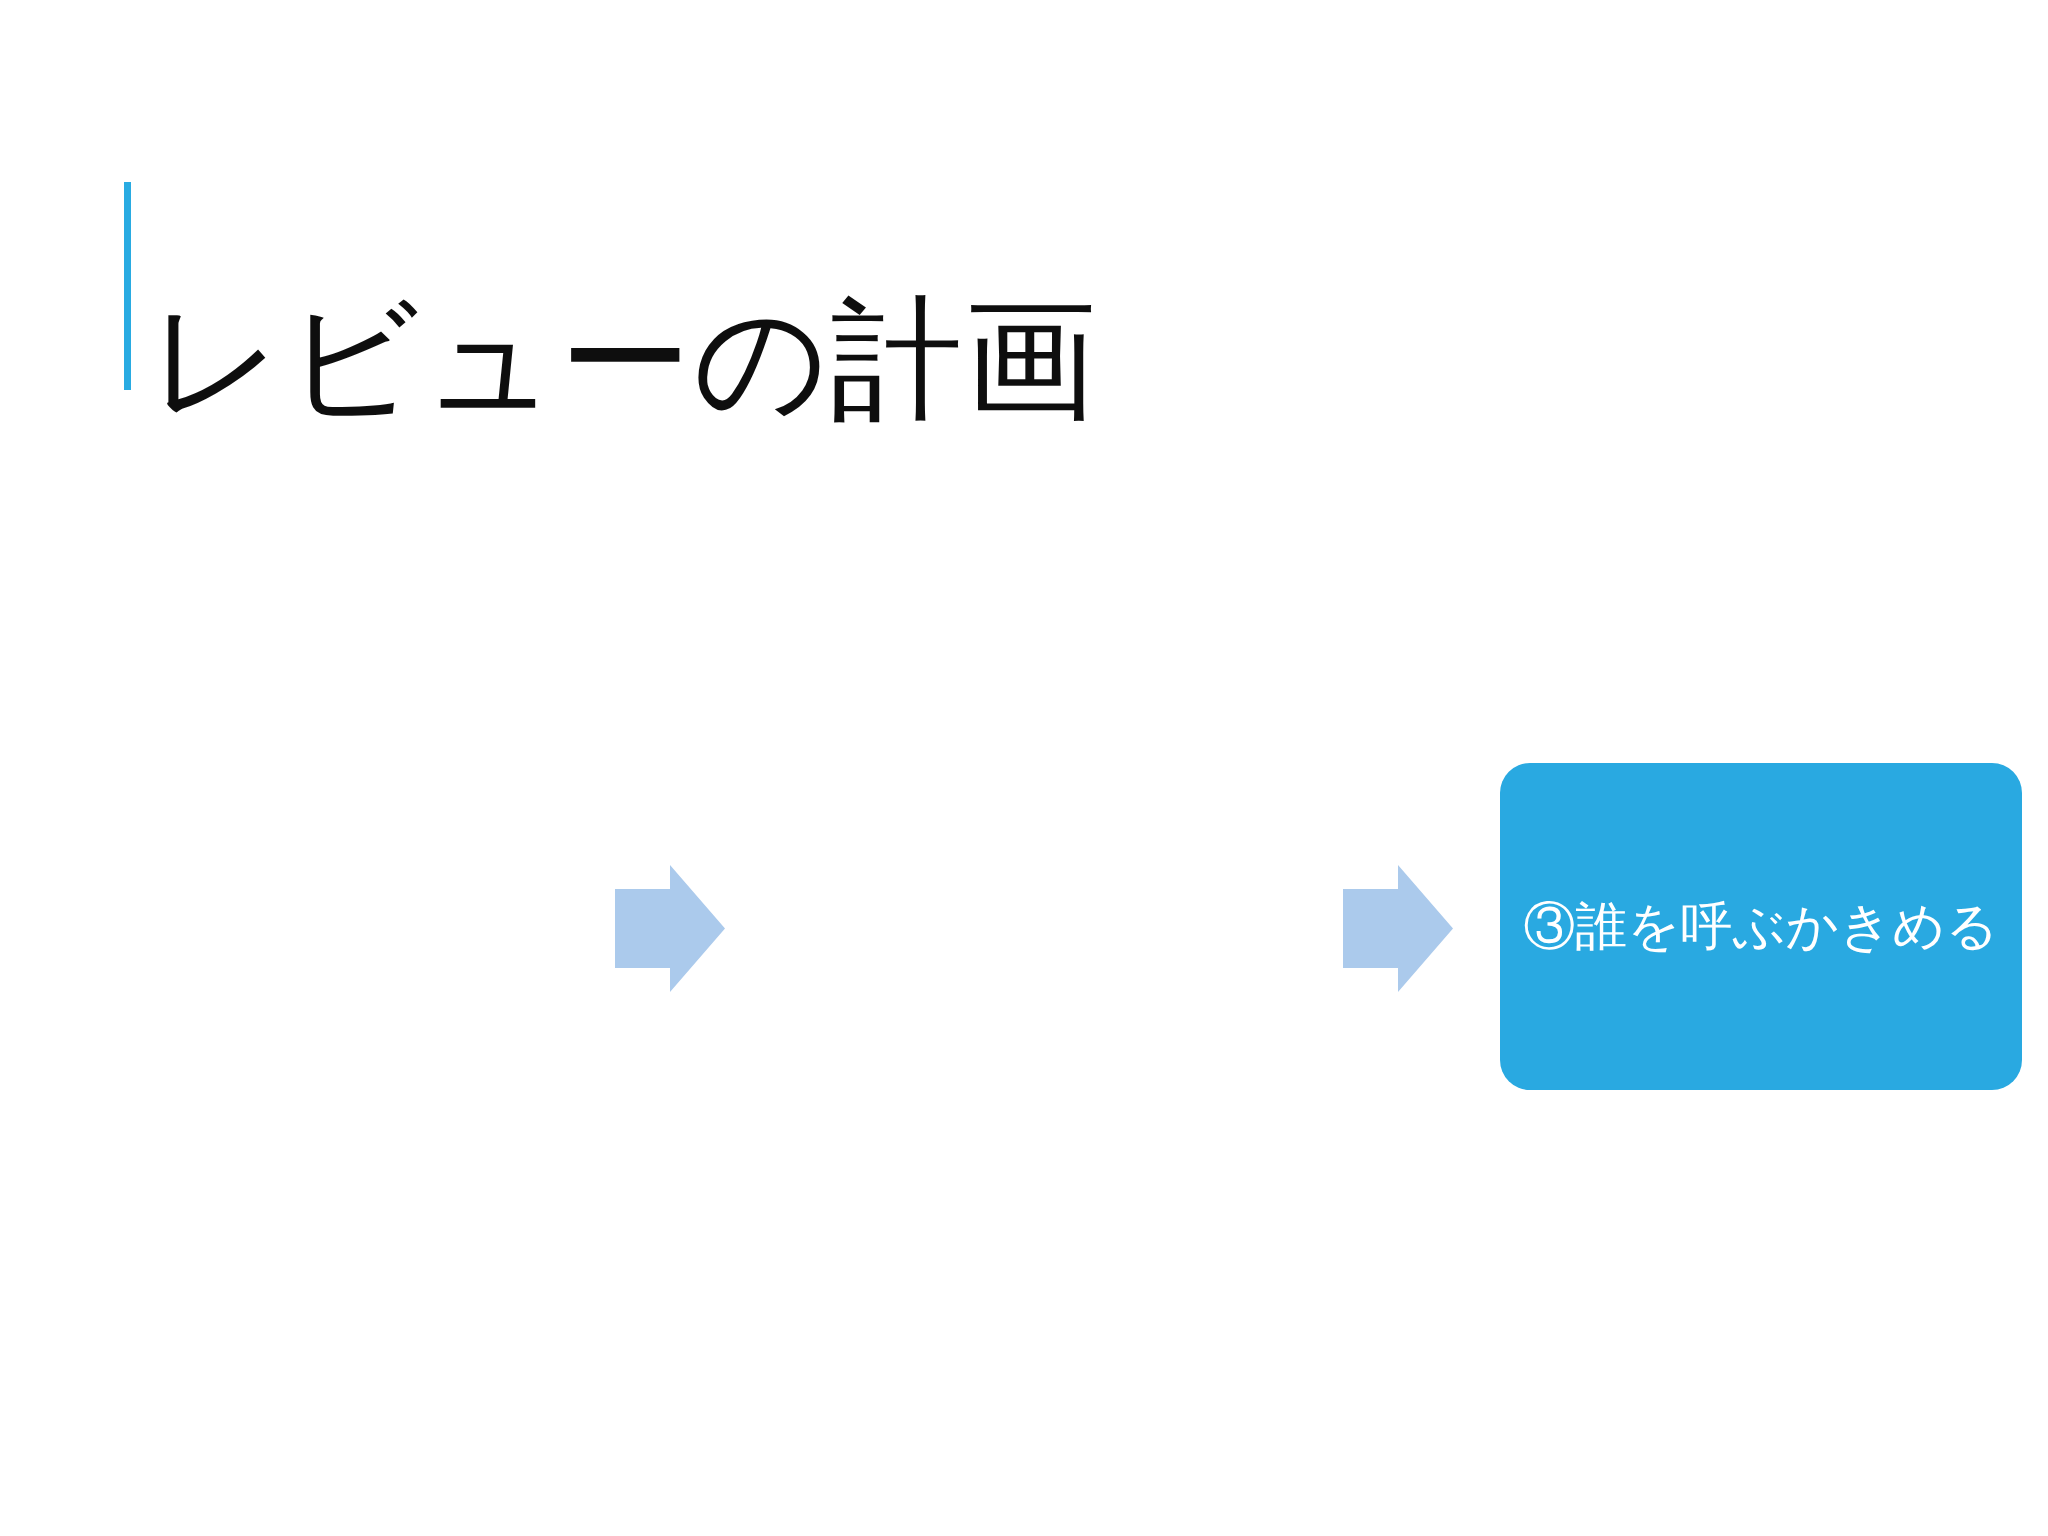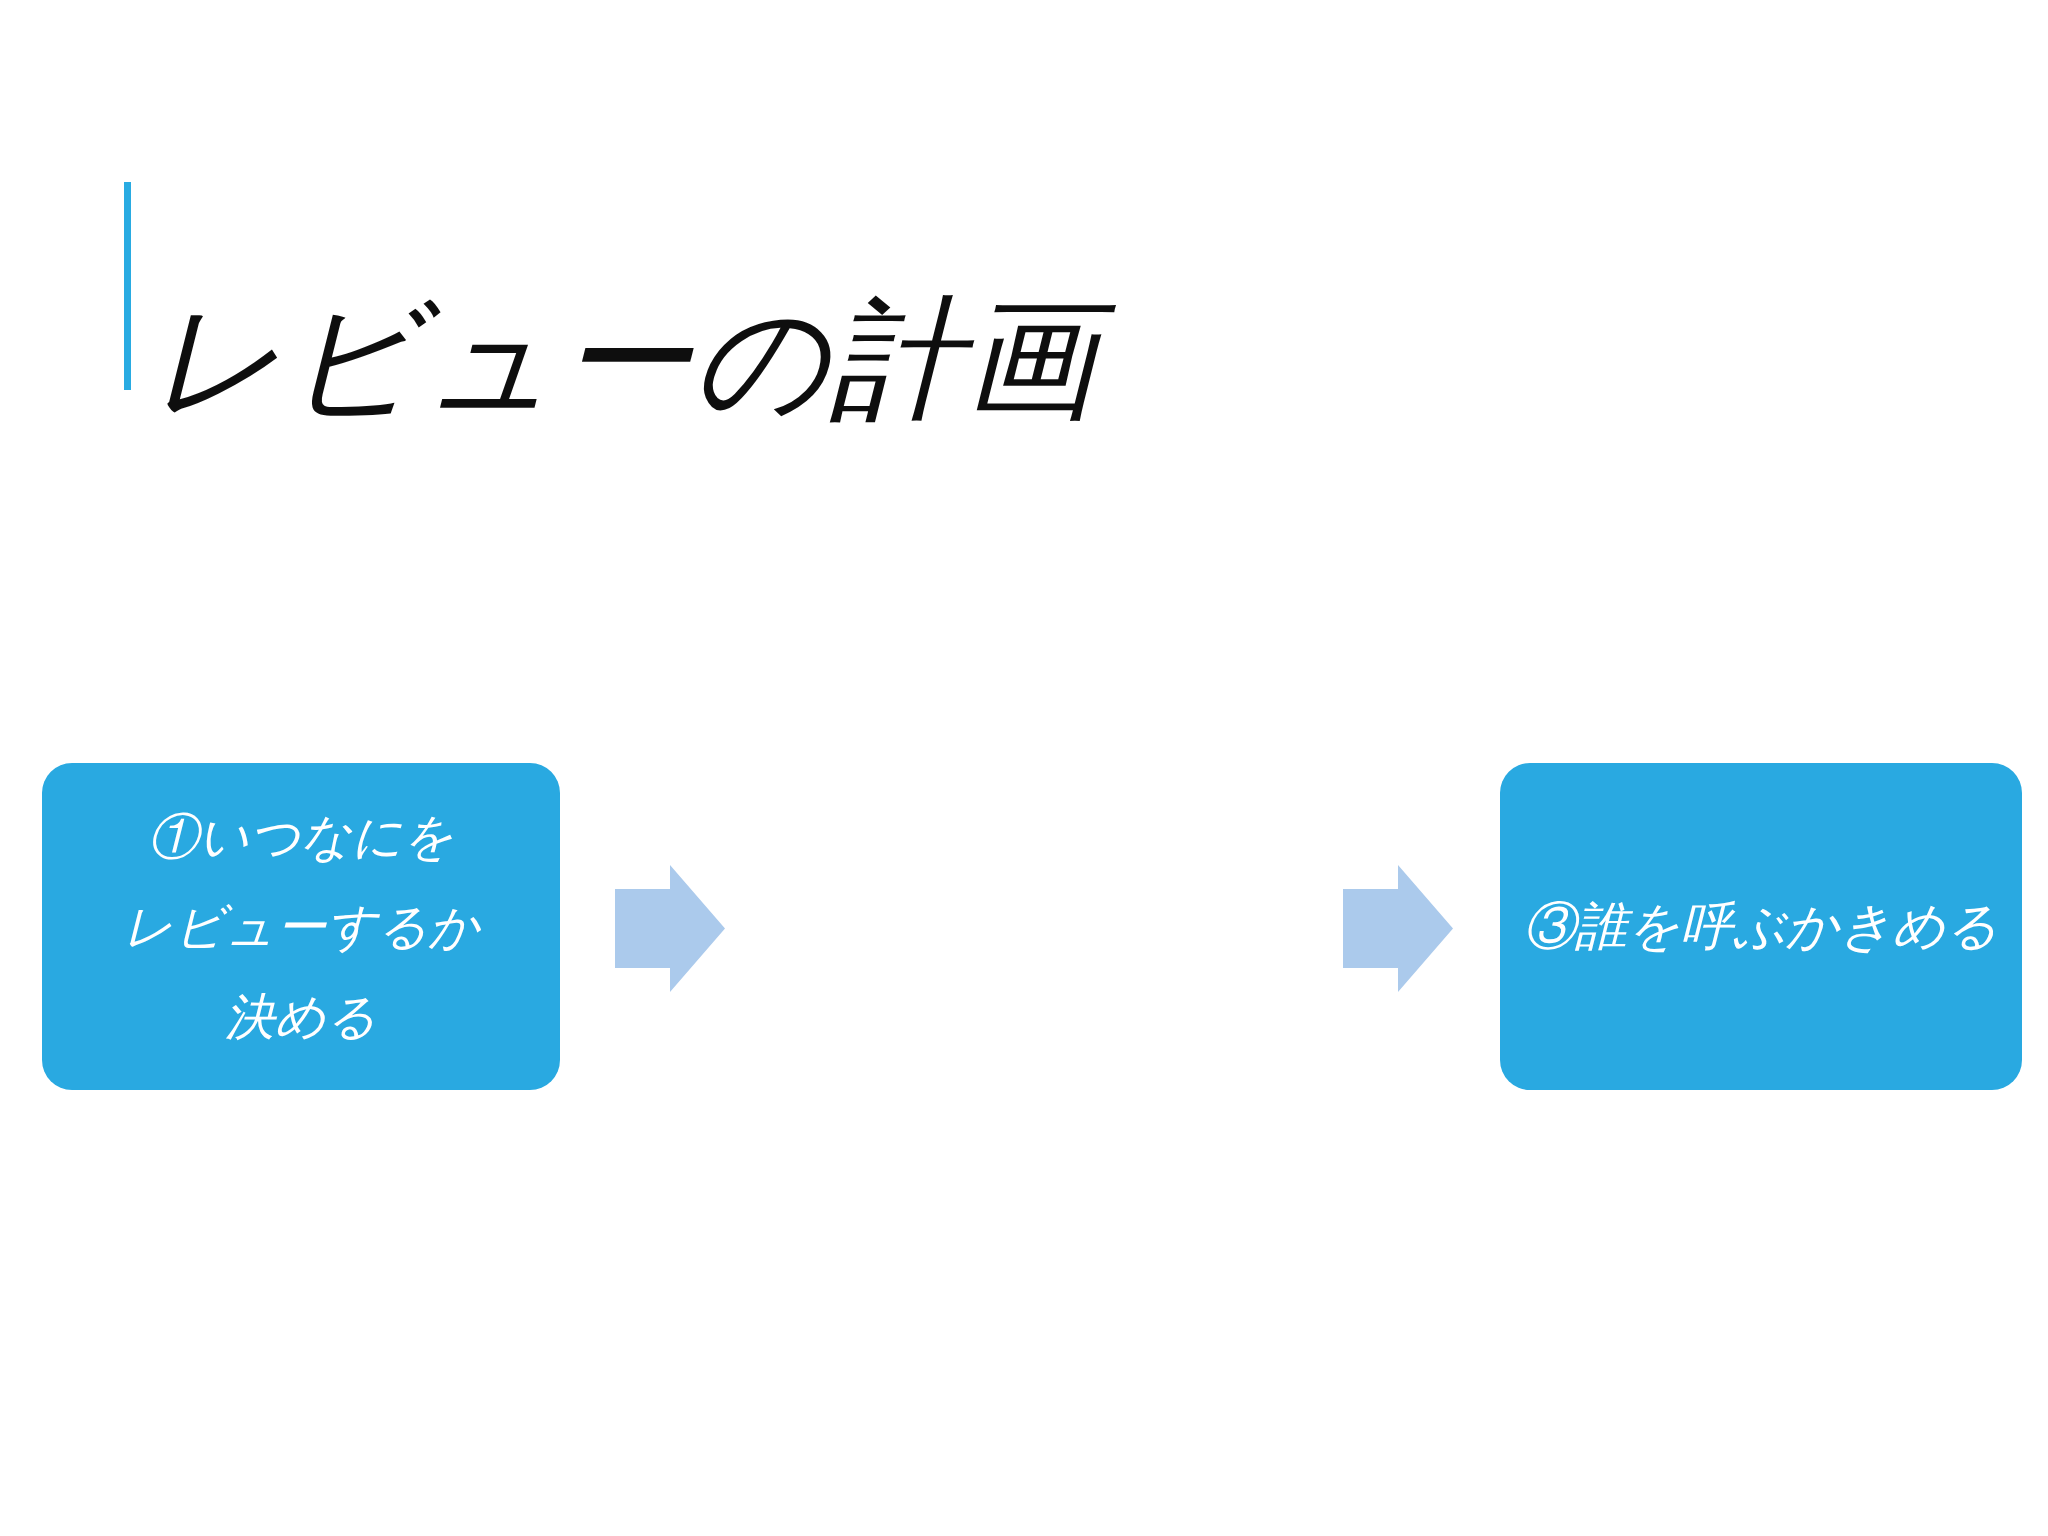--- a/index.html
+++ b/index.html
@@ -11,21 +11,20 @@
     height: 1536px;
     background: var(--background, #fff);
     font-family: "Liberation Sans", sans-serif;
     overflow: hidden;
   }
   .slide {
     position: relative;
     width: 2048px;
     height: 1536px;
     background: var(--background, #fff);
-    font-style: italic;
   }
   .accent-bar {
     position: absolute;
     left: 124px;
     top: 182px;
     width: 7px;
     height: 208px;
     background: var(--accent, #29ABE2);
   }
   .slide-title {
@@ -88,25 +87,20 @@
 <body>
 
 <div class="slide">
 
   <div class="accent-bar"></div>
 
   <h1 class="slide-title">レビューの計画</h1>
 
   <div class="flow">
 
-    <div class="flow-box box-1">
-      <span class="line">①いつなにを</span>
-      <span class="line">レビューするか</span>
-      <span class="line">決める</span>
-    </div>
 
     <div class="flow-connector connector-1">
       <svg viewBox="0 0 110 127" aria-hidden="true">
         <polygon points="0,24 55,24 55,0 110,63.5 55,127 55,103 0,103"></polygon>
       </svg>
     </div>
 
 
     <div class="flow-connector connector-2">
       <svg viewBox="0 0 110 127" aria-hidden="true">

